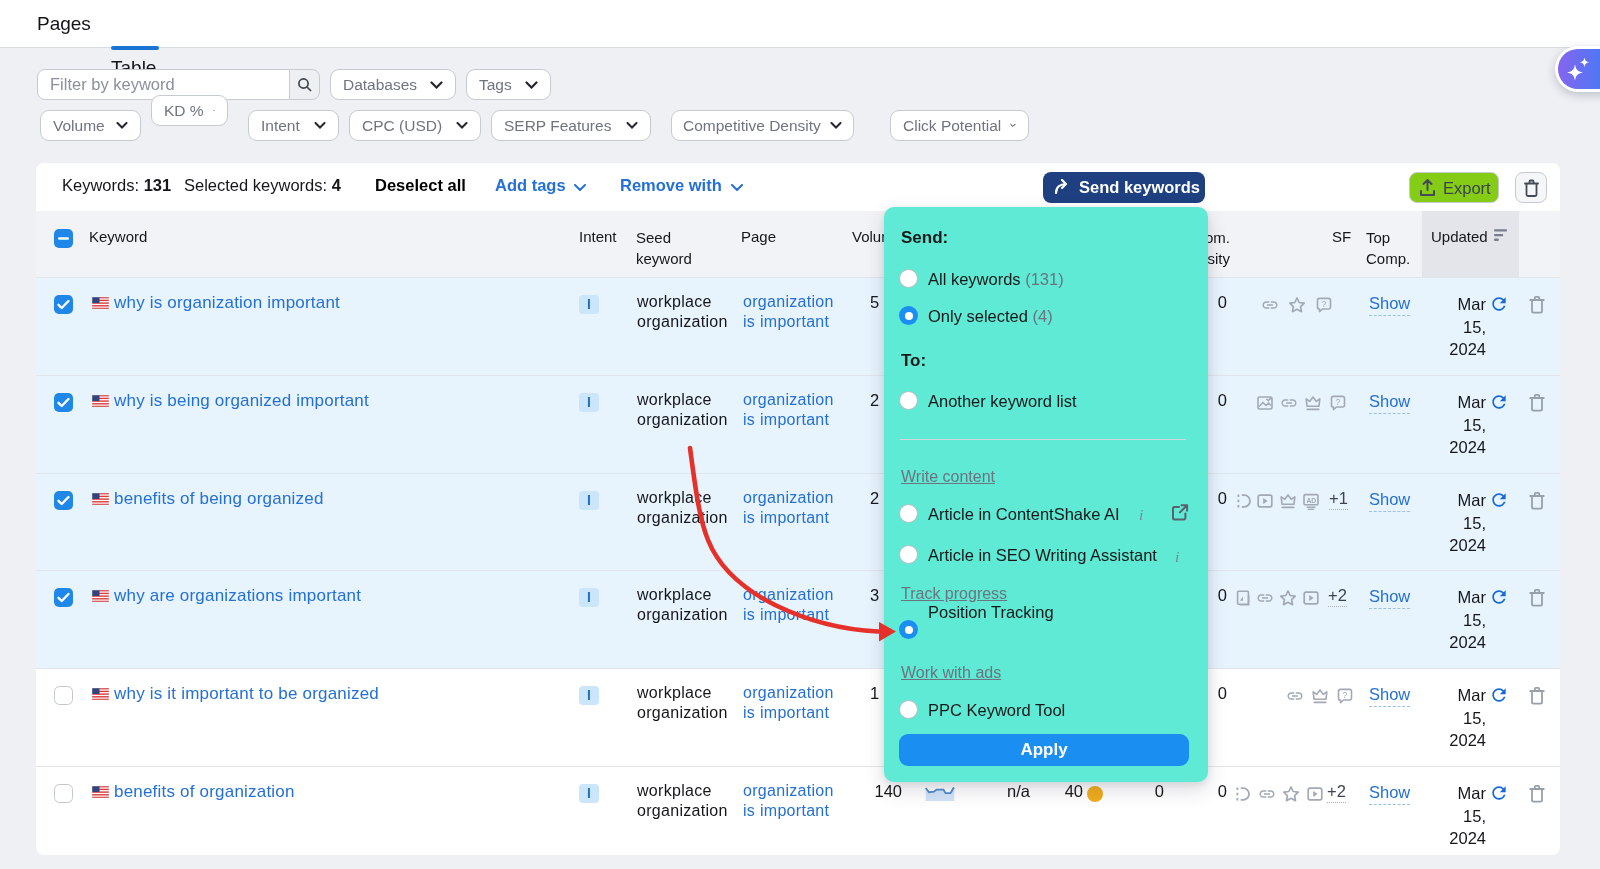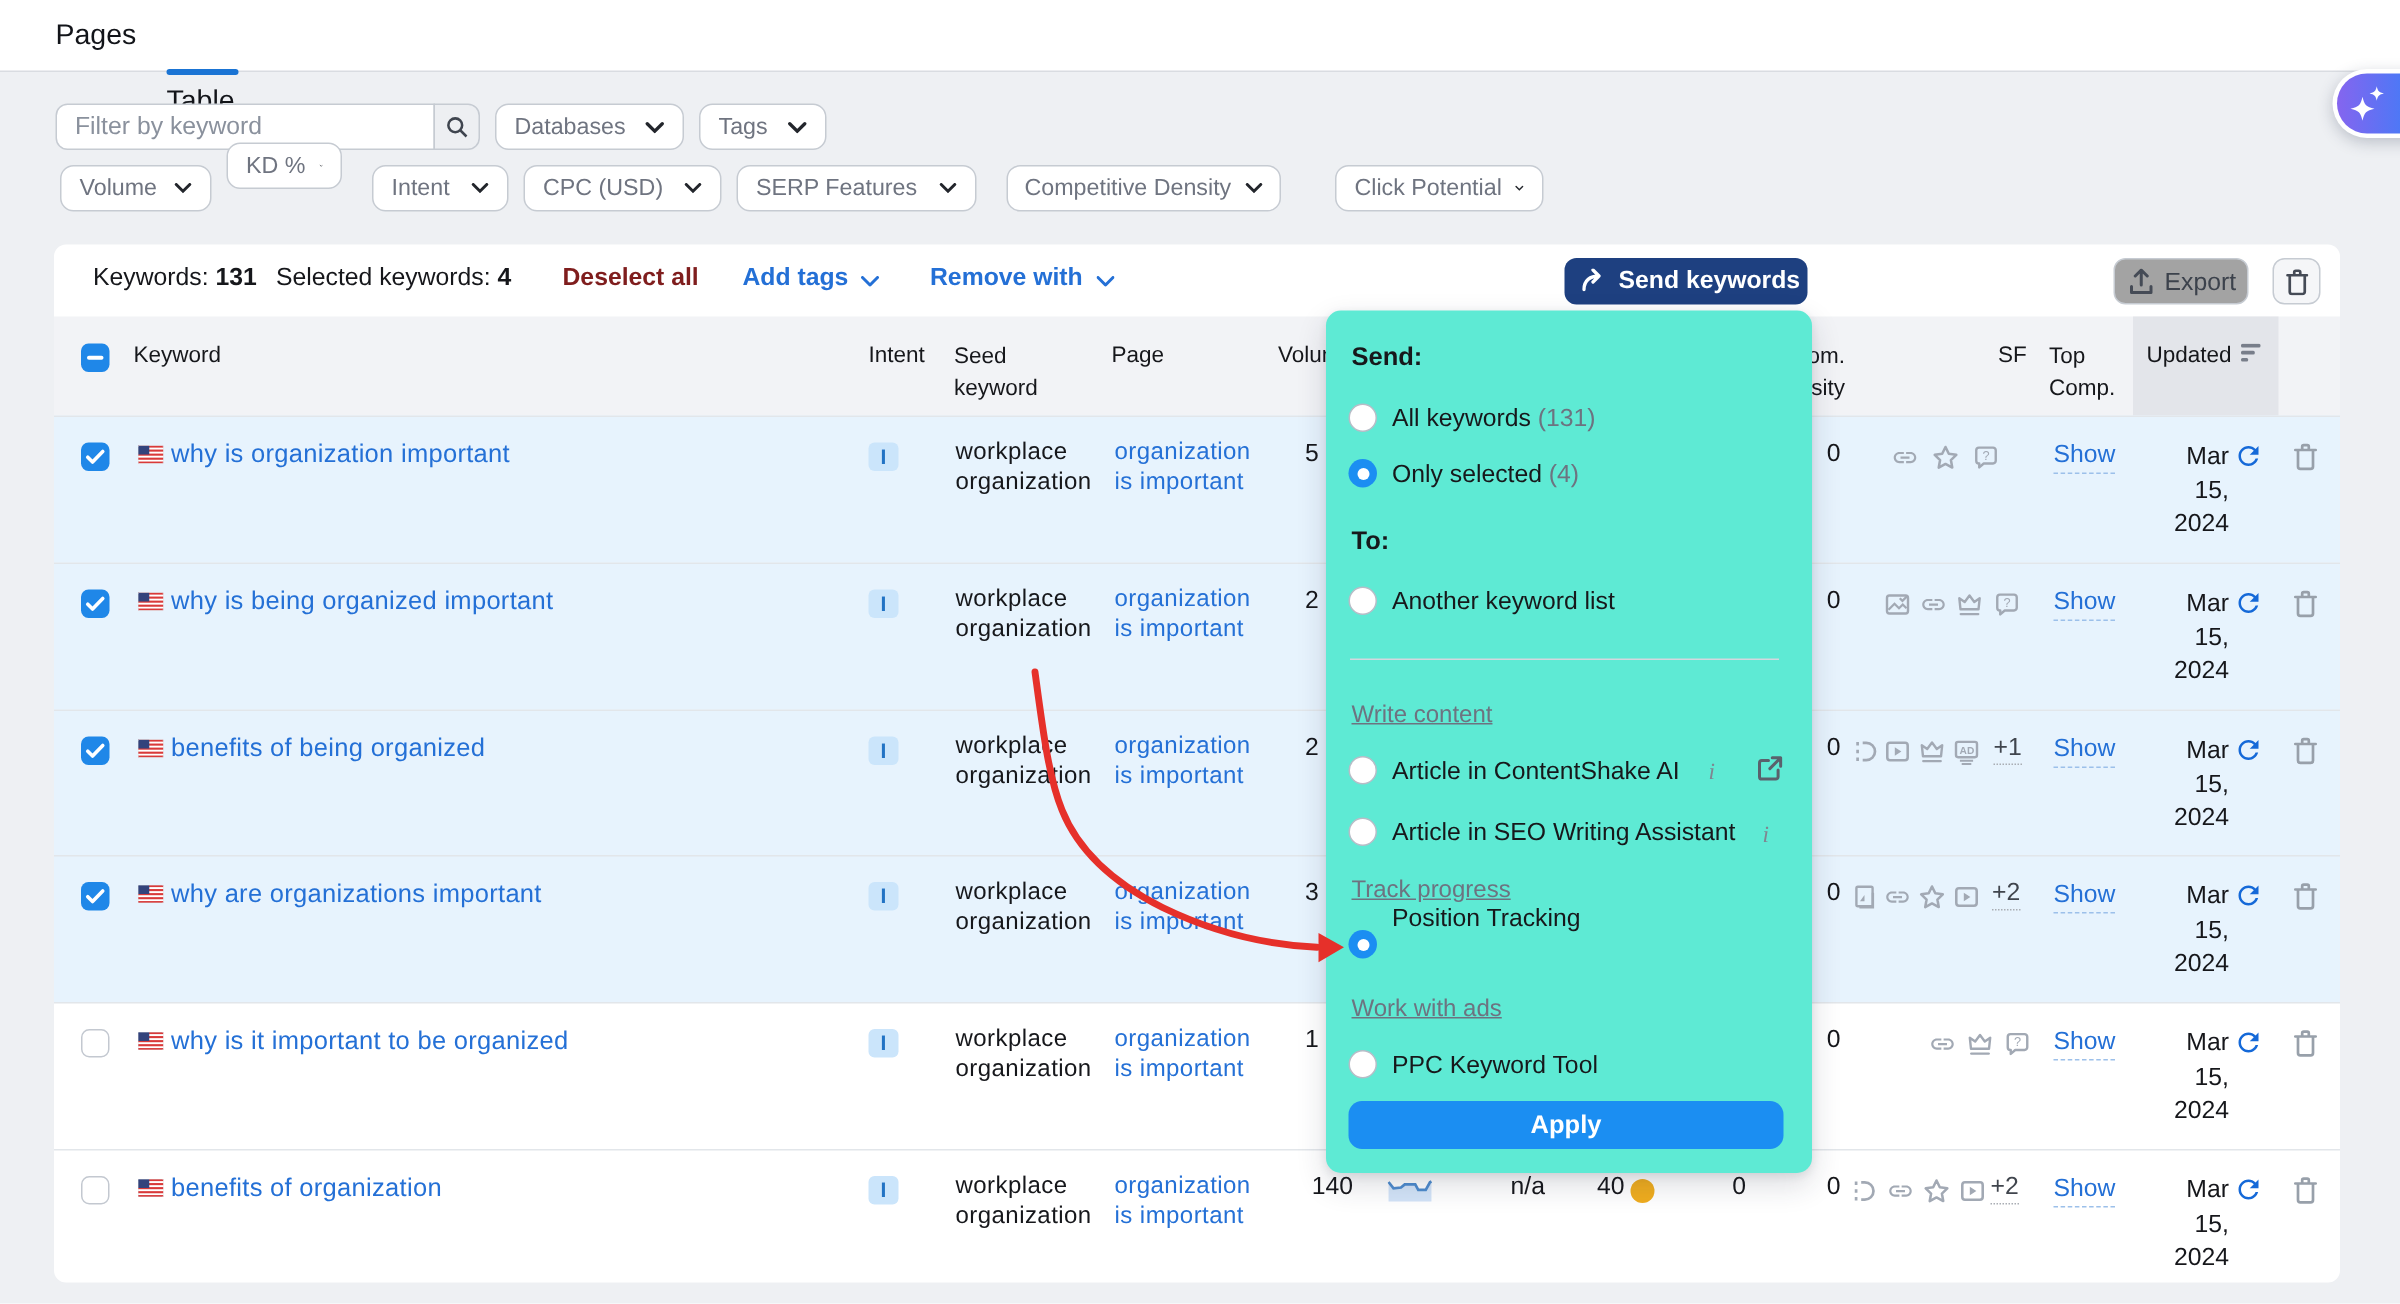--- a/index.html
+++ b/index.html
@@ -81,37 +81,37 @@
         <path d="M1.5 1l4.5 4.5 4.5-4.5" fill="none" stroke="#23262c" stroke-width="2" stroke-linecap="round"></path>
       </svg></div>
   <div class="chip" style="left:890px; top:110px; width:139px;">Click Potential<svg class="cv" viewBox="0 0 12 7">
         <path d="M1.5 1l4.5 4.5 4.5-4.5" fill="none" stroke="#23262c" stroke-width="2" stroke-linecap="round"></path>
       </svg></div>
 
   <div id="card"></div>
 
   <div class="abs" style="left:62px; top:176px; font-size:16.5px; color:#16171b;">Keywords: <b>131</b></div>
   <div class="abs" style="left:184px; top:176px; font-size:16.5px; color:#16171b;">Selected keywords: <b>4</b></div>
-  <div class="abs" style="left:375px; top:176px; font-size:16.5px; font-weight:bold; color:#7f1d1d;">Deselect all</div>
+  <div class="abs" style="left:375px; top:176px; font-size:16.5px; font-weight:bold; color:#000000;">Deselect all</div>
   <div class="abs" style="left:495px; top:176px; font-size:16.5px; font-weight:bold; color:#2470d6;">Add tags</div>
   <svg class="abs" style="left:574px; top:184px;" width="12" height="7" viewBox="0 0 12 7">
       <path d="M1 1l5 5 5-5" fill="none" stroke="#2470d6" stroke-width="2" stroke-linecap="round"></path>
     </svg>
   <div class="abs" style="left:620px; top:176px; font-size:16.5px; font-weight:bold; color:#2470d6;">Remove with</div>
   <svg class="abs" style="left:731px; top:184px;" width="12" height="7" viewBox="0 0 12 7">
       <path d="M1 1l5 5 5-5" fill="none" stroke="#2470d6" stroke-width="2" stroke-linecap="round"></path>
     </svg>
 
   <div class="abs" style="left:1043px; top:172px; width:162px; height:31px; background:#1e4080; border-radius:8px;">
     <svg class="abs" style="left:11px; top:7px;" width="20" height="17" viewBox="0 0 20 17">
         <path d="M2 14 C2 8 6 5 12 5 M12 5 L8 1 M12 5 L8 9" fill="none" stroke="#fff" stroke-width="2.2" stroke-linecap="round" stroke-linejoin="round"></path>
       </svg>
     <span class="abs" style="left:36px; top:6px; color:#fff; font-size:16.5px; font-weight:bold;">Send keywords</span>
   </div>
-  <div class="abs" style="left:1409px; top:172px; width:90px; height:31px; background:#a3a3a3; border:1px solid #c6cbd2; border-radius:8px;">
+  <div class="abs" style="left:1409px; top:172px; width:90px; height:31px; background:#84cc16; border:1px solid #c6cbd2; border-radius:8px;">
     <svg class="abs" style="left:9px; top:6px;" width="17" height="18" viewBox="0 0 17 18">
         <path d="M8.5 1 v10 M4.5 5 l4-4 4 4 M2 12 v4 h13 v-4" fill="none" stroke="#454b56" stroke-width="2" stroke-linecap="round" stroke-linejoin="round"></path>
       </svg>
     <span class="abs" style="left:33px; top:6px; font-size:16.5px; color:#3c424c;">Export</span>
   </div>
   <div class="abs" style="left:1515px; top:172px; width:32px; height:31px; background:#f5f6f8; border:1px solid #c6cbd2; border-radius:8px;">
     <svg class="abs" style="left:8px; top:6px;" width="15" height="18" viewBox="0 0 15 18">
         <path d="M2.5 5 v10.5 a1.5 1.5 0 0 0 1.5 1.5 h7 a1.5 1.5 0 0 0 1.5-1.5 V5 M1 4.5 h13 M5.5 4.5 v-2 a1 1 0 0 1 1-1 h2 a1 1 0 0 1 1 1 v2" fill="none" stroke="#454b56" stroke-width="1.8" stroke-linecap="round"></path>
       </svg>
   </div>

